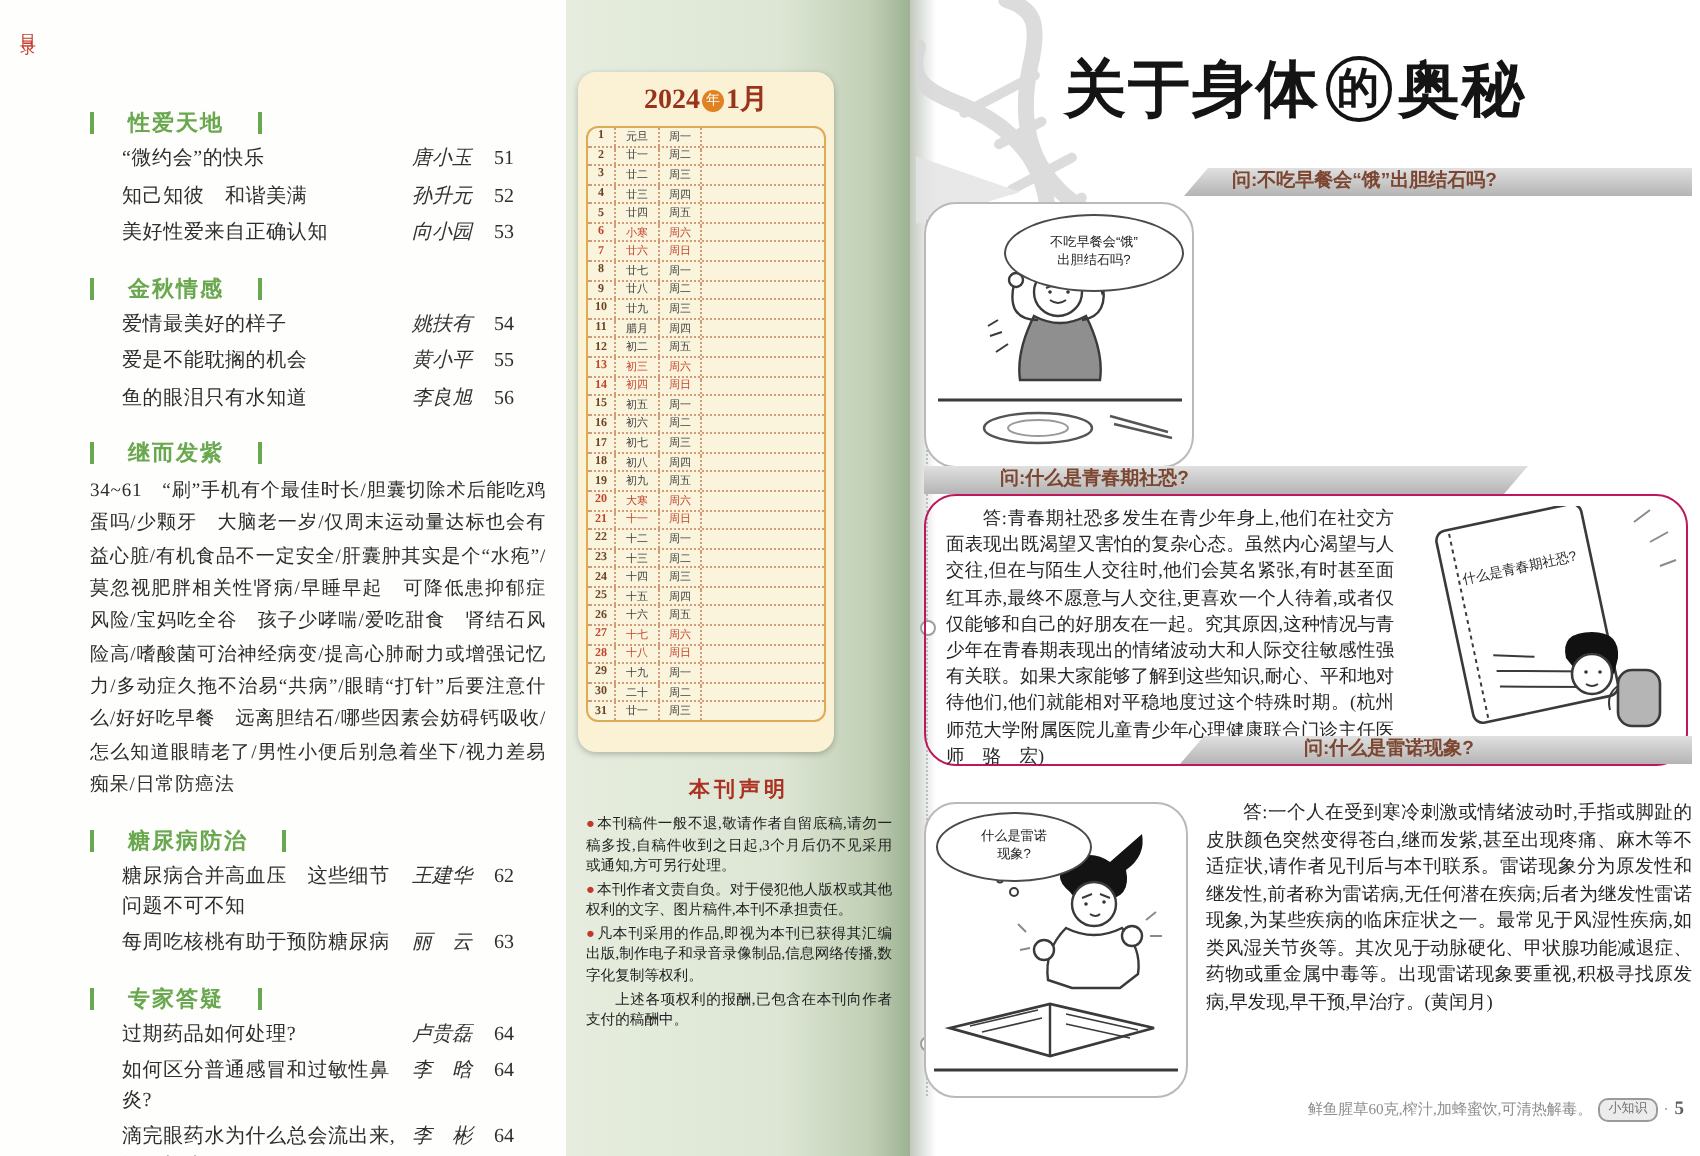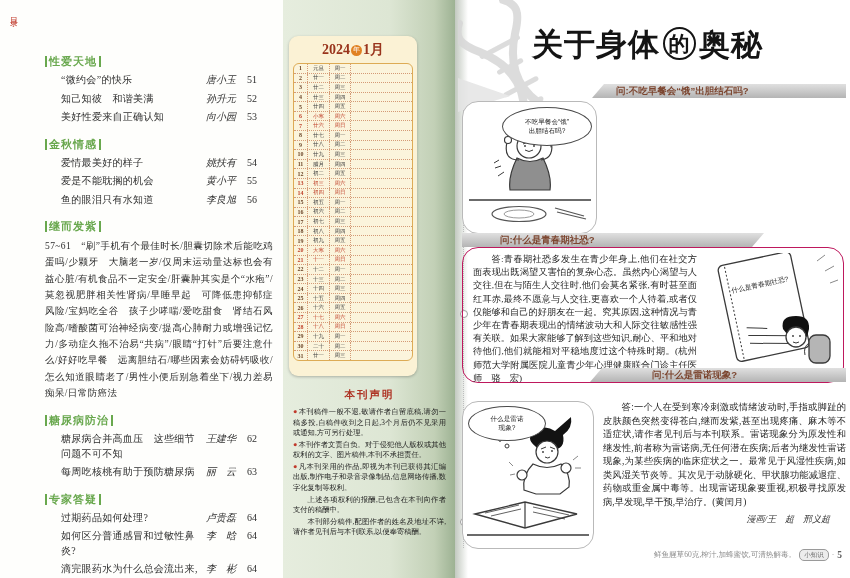--- a/index.html
+++ b/index.html
@@ -5,21 +5,21 @@
   html,body{margin:0;padding:0;background:#fff;}
   .canvas{position:relative;width:850px;height:578px;overflow:hidden;background:#fff;
           font-family:"Liberation Serif",serif;}
 
   
   .toc{position:absolute;left:0;top:0;width:283px;height:578px;background:#fefefc;}
   .edge-label{position:absolute;left:7px;top:10px;writing-mode:vertical-rl;font-size:8px;
               color:#c0392b;letter-spacing:3px;font-family:"Liberation Sans",sans-serif;}
   .toc-inner{position:absolute;left:45px;top:54px;width:228px;}
   .toc-section{margin-bottom:12px;}
-  .sec-head{display:flex;align-items:center;gap:2px;color:#69a84e;font-weight:bold;
+  .sec-head{display:flex;align-items:center;gap:17px;color:#69a84e;font-weight:bold;
             font-size:11px;font-family:"Liberation Sans",sans-serif;margin-bottom:4px;letter-spacing:1px;}
   .sec-head .bar{width:2px;height:11px;background:#69a84e;}
   .toc-item{display:flex;align-items:flex-start;font-size:10px;color:#2e2e2e;margin:4px 16px;line-height:1.45;}
   .toc-item .t{flex:1;letter-spacing:.3px;}
   .toc-item .a{font-style:italic;margin-left:6px;white-space:nowrap;color:#333;}
   .toc-item .p{width:16px;text-align:right;margin-left:5px;}
   .sec-para{font-size:9.5px;line-height:1.72;color:#2c2c2c;text-align:justify;letter-spacing:.4px;}
   .sec-para:empty{display:none;}
 
   
@@ -168,21 +168,21 @@
               </div>
             </div>
         </div>
 
         <div class="toc-section">
           <div class="sec-head">
             <span class="bar"></span>
             <span>继而发紫</span>
             <span class="bar"></span>
           </div>
-          <div class="sec-para">57~61　“刷”手机有个最佳时长/胆囊切除术后能吃鸡蛋吗/少颗牙　大脑老一岁/仅周末运动量达标也会有益心脏/有机食品不一定安全/肝囊肿其实是个“水疱”/莫忽视肥胖相关性肾病/早睡早起　可降低患抑郁症风险/宝妈吃全谷　孩子少哮喘/爱吃甜食　肾结石风险高/嗜酸菌可治神经病变/提高心肺耐力或增强记忆力/多动症久拖不治易“共病”/眼睛“打针”后要注意什么/好好吃早餐　远离胆结石/哪些因素会妨碍钙吸收/怎么知道眼睛老了/男性小便后别急着坐下/视力差易痴呆/日常防癌法</div>
+          <div class="sec-para">34~61　“刷”手机有个最佳时长/胆囊切除术后能吃鸡蛋吗/少颗牙　大脑老一岁/仅周末运动量达标也会有益心脏/有机食品不一定安全/肝囊肿其实是个“水疱”/莫忽视肥胖相关性肾病/早睡早起　可降低患抑郁症风险/宝妈吃全谷　孩子少哮喘/爱吃甜食　肾结石风险高/嗜酸菌可治神经病变/提高心肺耐力或增强记忆力/多动症久拖不治易“共病”/眼睛“打针”后要注意什么/好好吃早餐　远离胆结石/哪些因素会妨碍钙吸收/怎么知道眼睛老了/男性小便后别急着坐下/视力差易痴呆/日常防癌法</div>
           <div>
             
           </div>
         </div>
 
         <div class="toc-section">
           <div class="sec-head">
             <span class="bar"></span>
             <span>糖尿病防治</span>
             <span class="bar"></span>
@@ -474,23 +474,20 @@
           </div>
 
           <div class="st-para b">
             <span class="bullet">●</span><span>凡本刊采用的作品,即视为本刊已获得其汇编出版,制作电子和录音录像制品,信息网络传播,数字化复制等权利。</span>
           </div>
 
           <div class="st-para ind">
             <span>上述各项权利的报酬,已包含在本刊向作者支付的稿酬中。</span>
           </div>
 
-          <div class="st-para ind">
-            <span>本刊部分稿件,配图作者的姓名及地址不详,请作者见刊后与本刊联系,以便奉寄稿酬。</span>
-          </div>
         </div>
     </div>
   </div>
 
   <div class="page-r">
     <div class="spine-shadow"></div>
     <div class="rp-inner">
 
       <svg class="helix" width="120" height="130" viewBox="0 0 120 130">
         <g transform="rotate(-28 60 60)" stroke="#d7d7d7" stroke-width="8" fill="none" stroke-linecap="round">
@@ -590,21 +587,20 @@
               <path d="M50,64 l-4,-4 M52,72 l-5,1 M110,58 l5,-4 M112,66 l6,0" stroke-width="1" stroke="#8a8a8a"></path>
               <path d="M12,112 L62,100 L114,112 L62,126 Z" fill="#fff" stroke-width="1.4"></path>
               <line x1="62" y1="100" x2="62" y2="126"></line>
               <path d="M22,111 l34,-8 M28,114 l30,-7 M70,105 l36,8 M70,110 l32,7" stroke-width="0.8"></path>
               <line x1="4" y1="133" x2="126" y2="133" stroke-width="1.4"></line>
             </g>
           </svg>
         </div>
         <div class="ans3wrap">
           <div class="ans ans3">答:一个人在受到寒冷刺激或情绪波动时,手指或脚趾的皮肤颜色突然变得苍白,继而发紫,甚至出现疼痛、麻木等不适症状,请作者见刊后与本刊联系。雷诺现象分为原发性和继发性,前者称为雷诺病,无任何潜在疾病;后者为继发性雷诺现象,为某些疾病的临床症状之一。最常见于风湿性疾病,如类风湿关节炎等。其次见于动脉硬化、甲状腺功能减退症、药物或重金属中毒等。出现雷诺现象要重视,积极寻找原发病,早发现,早干预,早治疗。(黄闰月)</div>
-          <div class="credit">漫画/王　超　邢义超</div>
         </div>
       </div>
 
       <div class="footer">
         <span>鲜鱼腥草60克,榨汁,加蜂蜜饮,可清热解毒。</span>
         <span class="badge">小知识</span>
         <span>·</span>
         <span class="pageno">5</span>
       </div>
 

